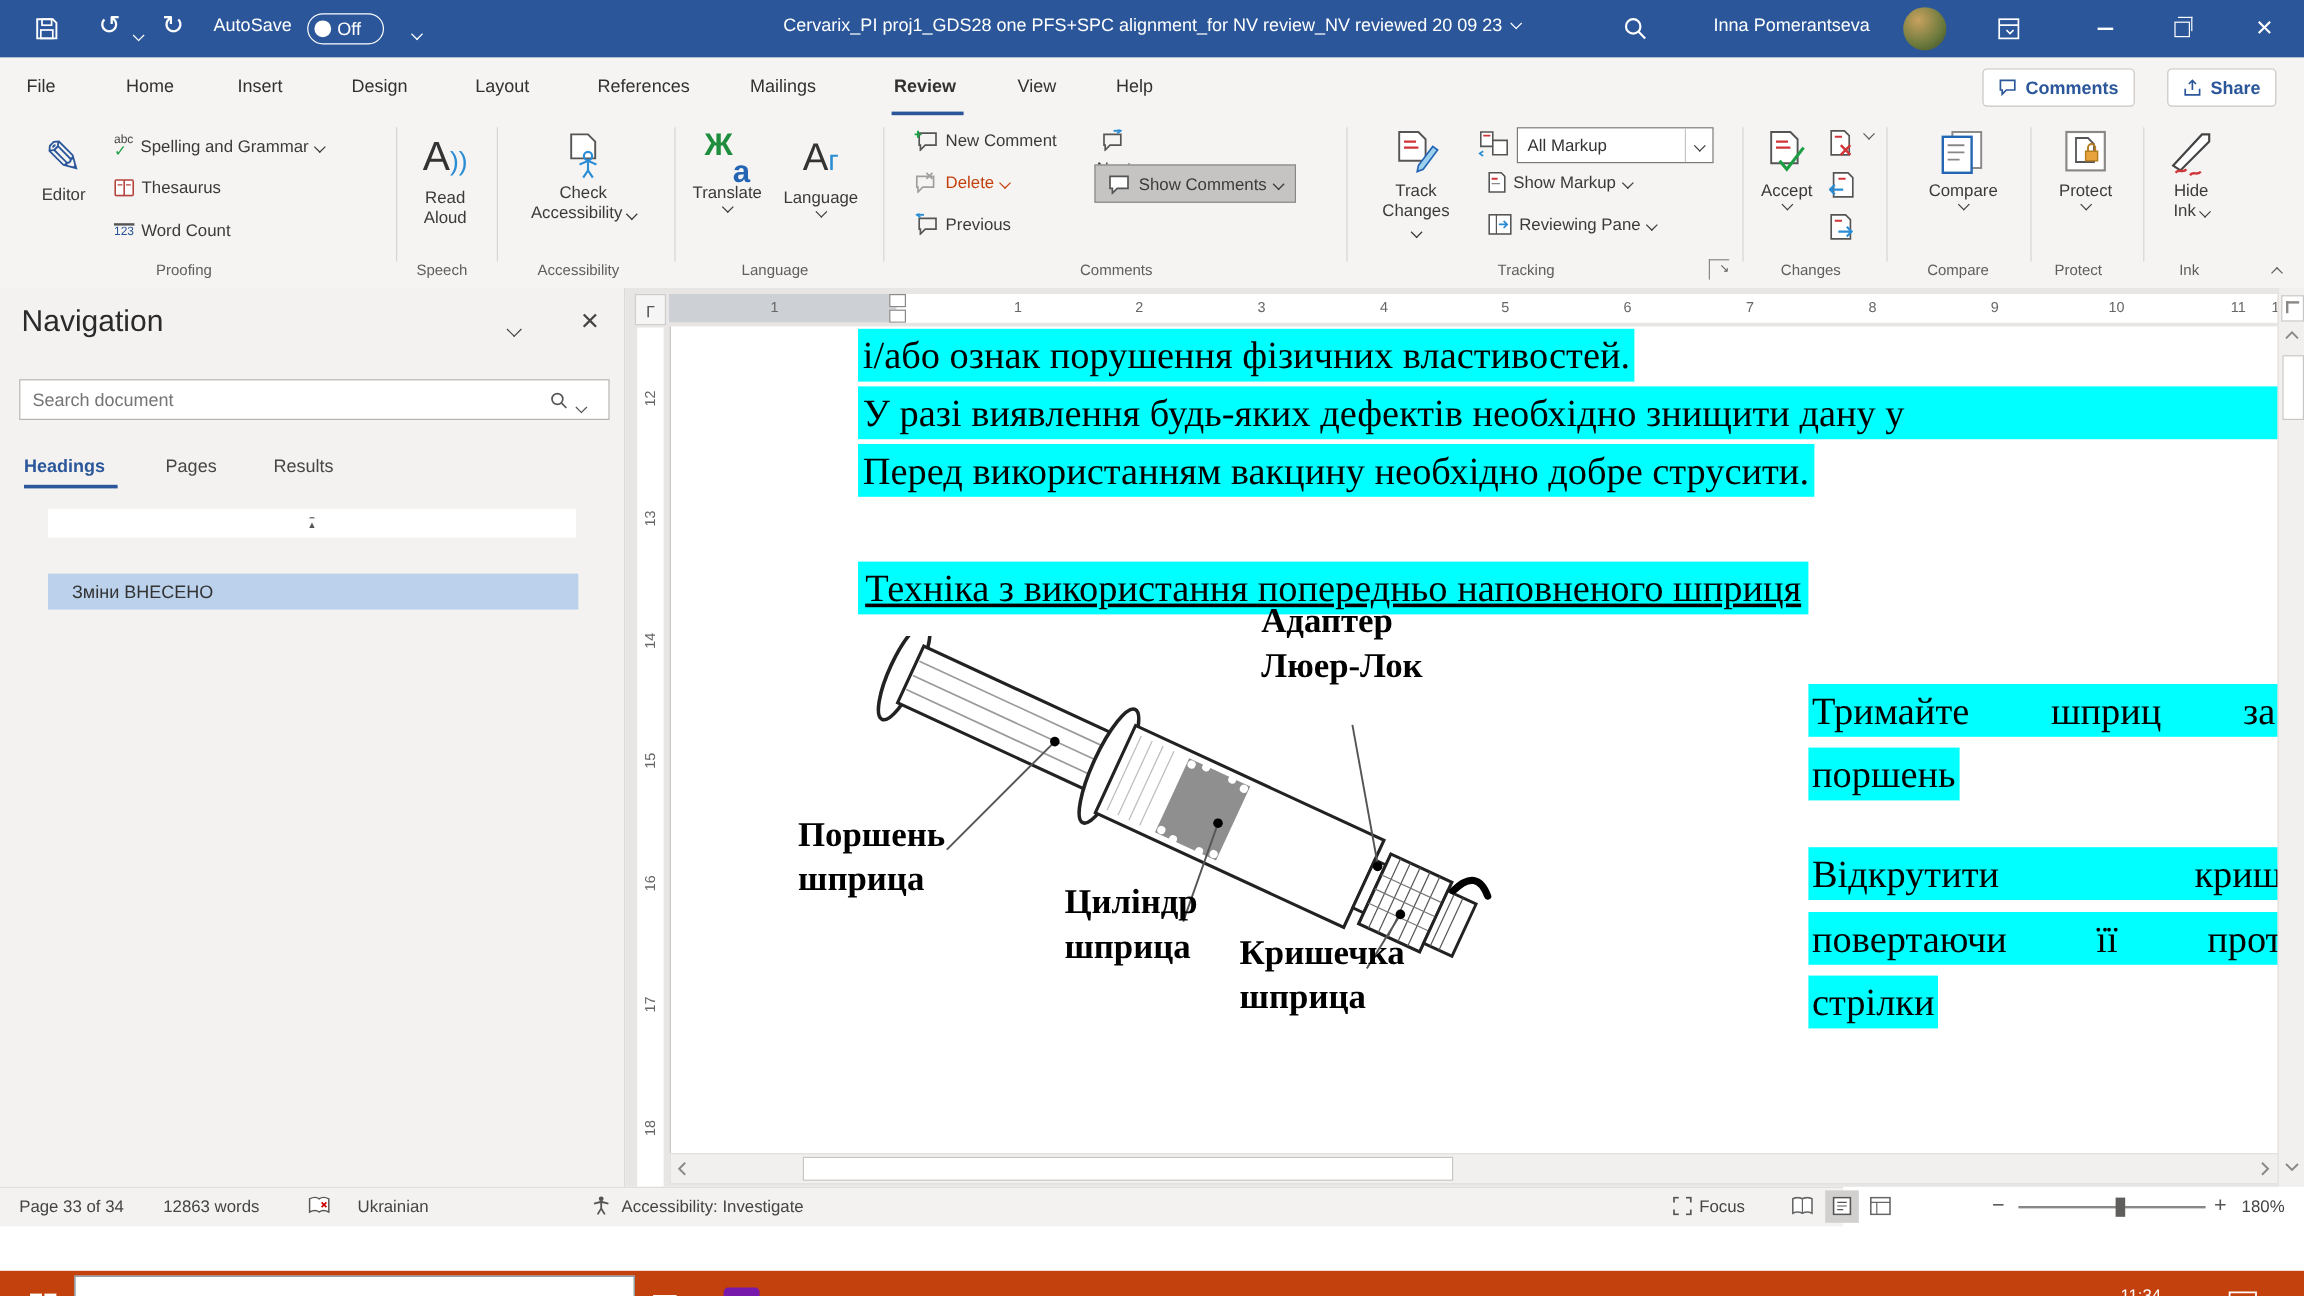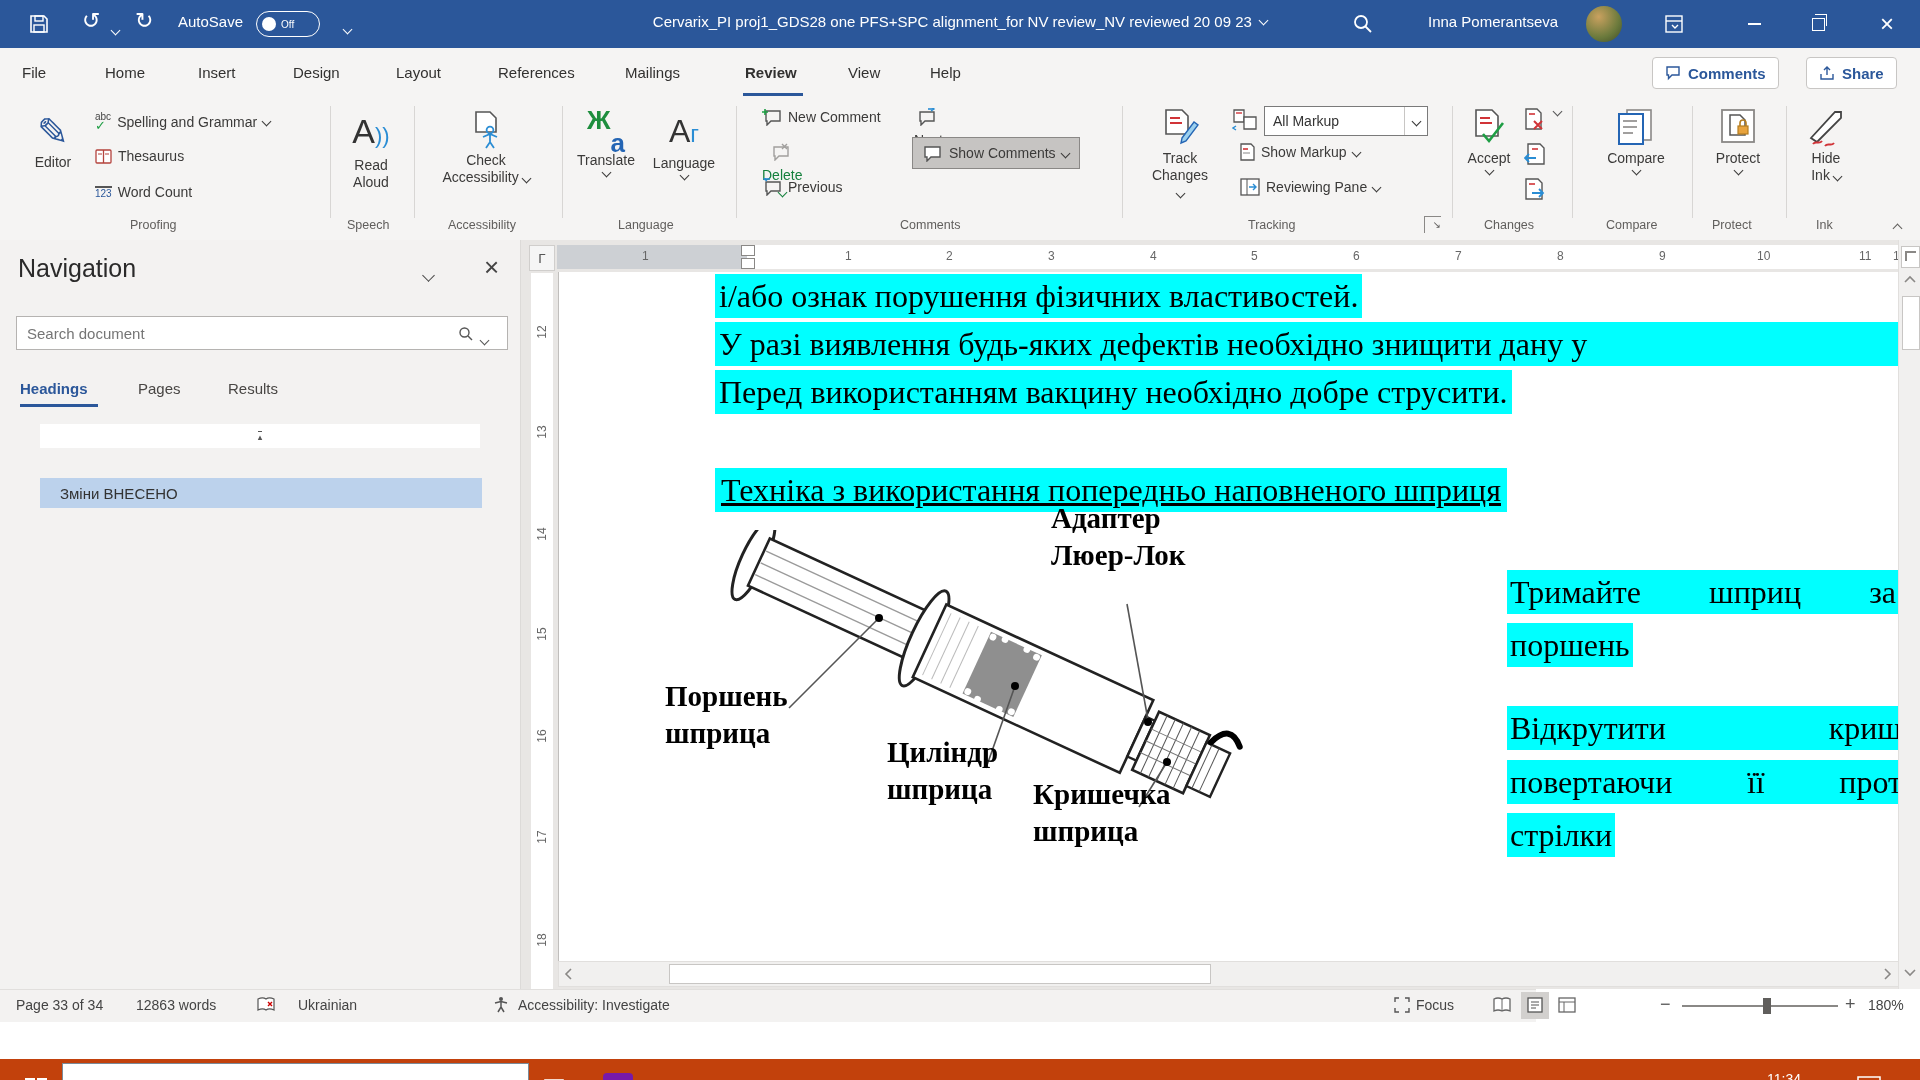--- a/index.html
+++ b/index.html
@@ -37,21 +37,21 @@
   <div class="abs" style="left:0;top:0;width:1920px;height:48px;background:#2b579a;">
     <svg class="abs" style="left:28px;top:13px" width="22" height="22" viewBox="0 0 22 22">
       <path d="M3 3h13l3 3v13H3z" fill="none" stroke="#fff" stroke-width="1.6"></path>
       <rect x="7" y="3" width="8" height="5" fill="none" stroke="#fff" stroke-width="1.4"></rect>
       <rect x="6" y="12" width="10" height="7" fill="none" stroke="#fff" stroke-width="1.4"></rect>
     </svg>
     <span class="abs tbtxt" style="left:82px;top:8px;font-size:22px">↺</span>
     <span class="abs" style="left:112px;top:20px;color:#fff"><span class="chev"></span></span>
     <span class="abs tbtxt" style="left:135px;top:8px;font-size:22px">↻</span>
     <span class="abs tbtxt" style="left:178px;top:13px">AutoSave</span>
-    <span class="abs" style="left:256px;top:11px;width:62px;height:24px;border:1.5px solid #fff;border-radius:13px;display:flex;align-items:center;color:#fff;font-size:10px;">
+    <span class="abs" style="left:256px;top:11px;width:62px;height:24px;border:1.5px solid #fff;border-radius:13px;display:flex;align-items:center;color:#fff;font-size:15px;">
       <span style="width:14px;height:14px;border-radius:50%;background:#fff;margin:0 5px 0 5px;"></span>
       <span>Off</span>
     </span>
     <span class="abs" style="left:344px;top:19px;color:#fff"><span class="chev"></span></span>
     <div class="abs tbtxt" style="left:460px;top:13px;width:1000px;text-align:center;white-space:nowrap;">
       <span>Cervarix_PI proj1_GDS28 one PFS+SPC alignment_for NV review_NV reviewed 20 09 23</span>&nbsp;&nbsp;<span class="chev" style="margin-bottom:3px"></span>
     </div>
     <svg class="abs" style="left:1352px;top:13px" width="22" height="22" viewBox="0 0 22 22">
       <circle cx="9" cy="9" r="6" fill="none" stroke="#fff" stroke-width="1.8"></circle>
       <line x1="13.5" y1="13.5" x2="19" y2="19" stroke="#fff" stroke-width="1.8"></line>
@@ -180,21 +180,21 @@
       <span>New Comment</span>
     </div>
     <div class="abs smallrow" style="left:914px;top:8px;flex-direction:column;">
       <svg width="20" height="18" viewBox="0 0 20 18">
           <path d="M2 4h14v9H7l-4 4v-4H2z" fill="none" stroke="#555" stroke-width="1.4"></path>
           <path d="M10 1h6m-2.5-2.5" stroke="#2a8dd4" stroke-width="1.6"></path>
           <path d="M13 -1l3 2-3 2" fill="none" stroke="#2a8dd4" stroke-width="1.4"></path>
         </svg>
       <span>Next</span>
     </div>
-    <div class="abs smallrow" style="left:762px;top:43px;color:#15803d;flex-direction:column;">
+    <div class="abs smallrow" style="left:762px;top:43px;color:#c2410c;">
       <svg width="20" height="18" viewBox="0 0 20 18">
           <path d="M2 4h14v9H7l-4 4v-4H2z" fill="none" stroke="#a19f9d" stroke-width="1.4"></path>
           <path d="M10 1l5 5M15 1l-5 5" stroke="#a19f9d" stroke-width="1.4"></path>
         </svg>
       <span>Delete</span>
         <span class="chev"></span>
     </div>
     <div class="abs smallrow" style="left:912px;top:37px;height:30px;padding:0 10px;background:#c6c4c2;border:1px solid #8a8886;">
       <svg width="20" height="18" viewBox="0 0 20 18">
           <path d="M2 3h15v10H8l-4 4v-4H2z" fill="#fff" stroke="#555" stroke-width="1.4"></path>

